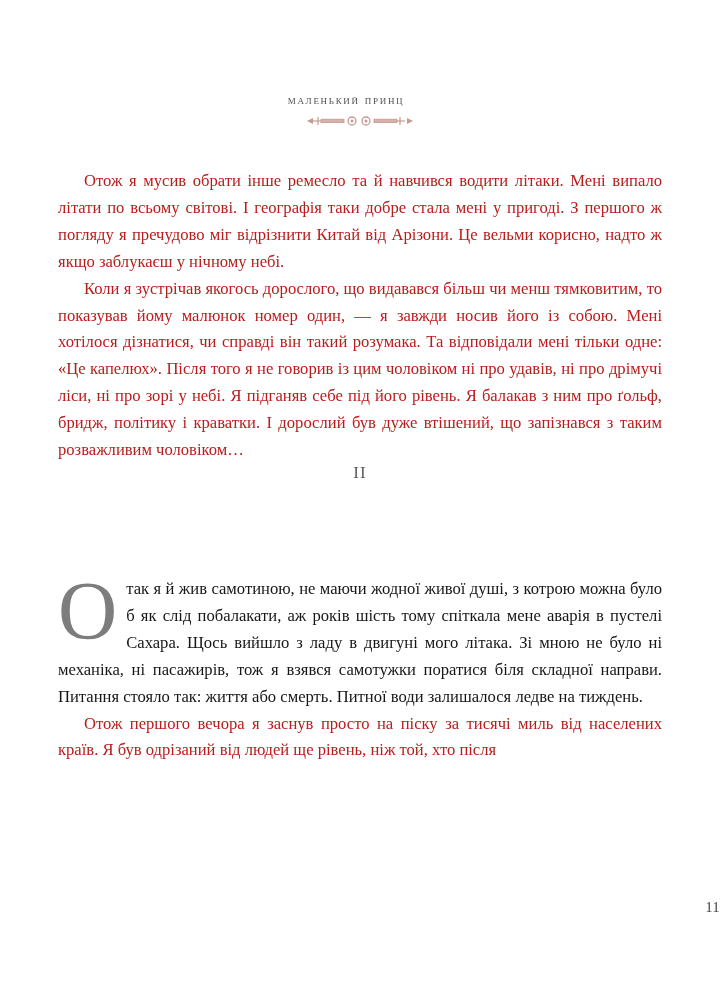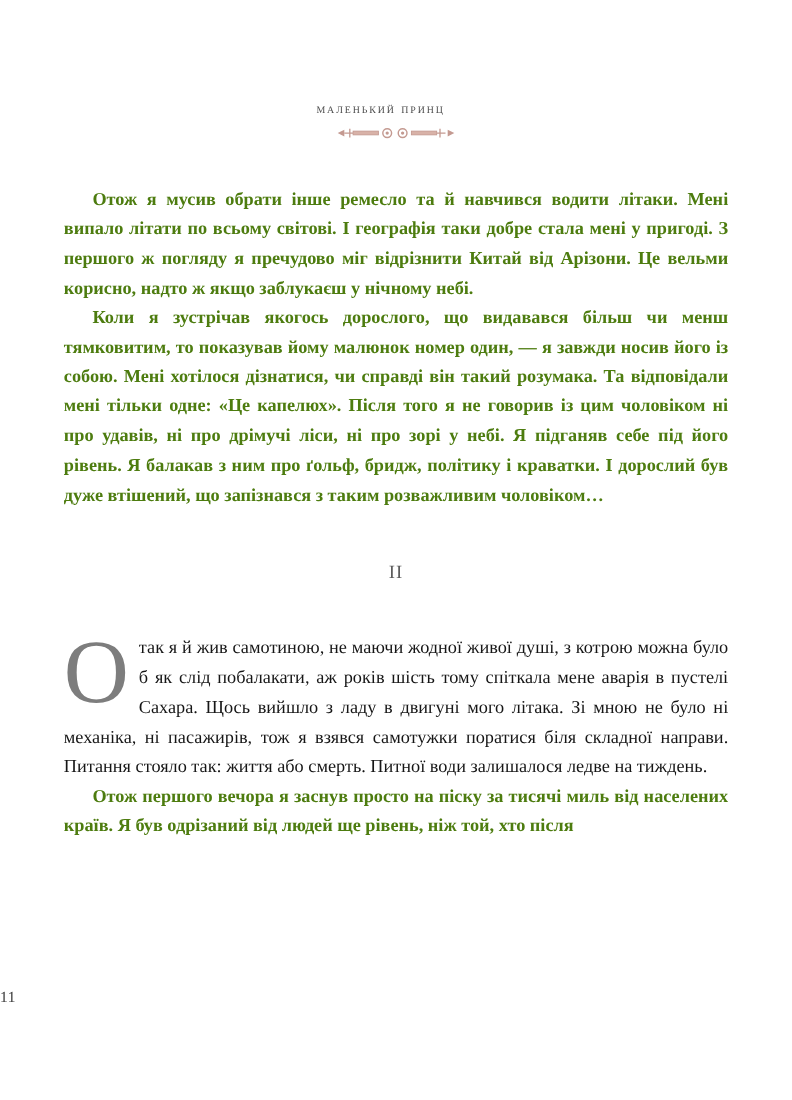--- a/index.html
+++ b/index.html
@@ -67,39 +67,38 @@
   }
 
   p.para {
     margin: 0;
     text-align: justify;
     text-justify: inter-word;
     font-size: 16.6px;
     line-height: 26.9px;
     text-indent: 26px;
     hyphens: manual;
-    color: #4d7c0f;
-    font-weight: bold;
+    color: #b91c1c;
   }
 
   
   .chapter-num {
     margin: 0;
     padding: 0;
     text-align: center;
     font-size: 17px;
     letter-spacing: 1px;
     color: #5d5d5d;
     line-height: 1;
   }
 
   .chapter-block {
     height: 112px;
     display: flex;
-    align-items: center;
+    align-items: flex-start;
     justify-content: center;
   }
 
   
   p.para-dropcap {
     margin: 0;
     text-align: justify;
     font-size: 16.6px;
     line-height: 26.9px;
     text-indent: 0;
@@ -115,21 +114,21 @@
     padding: 0;
     font-weight: normal;
   }
 
   
   .folio {
     position: absolute;
     bottom: 84px;
     left: 0;
     width: 720px;
-    text-align: left;
+    text-align: right;
     font-size: 14px;
     color: #3a3a3a;
     letter-spacing: 0.5px;
     font-family: "Liberation Serif", "DejaVu Serif", serif;
   }
 </style>
 </head>
 <body>
 
 <div class="page">

